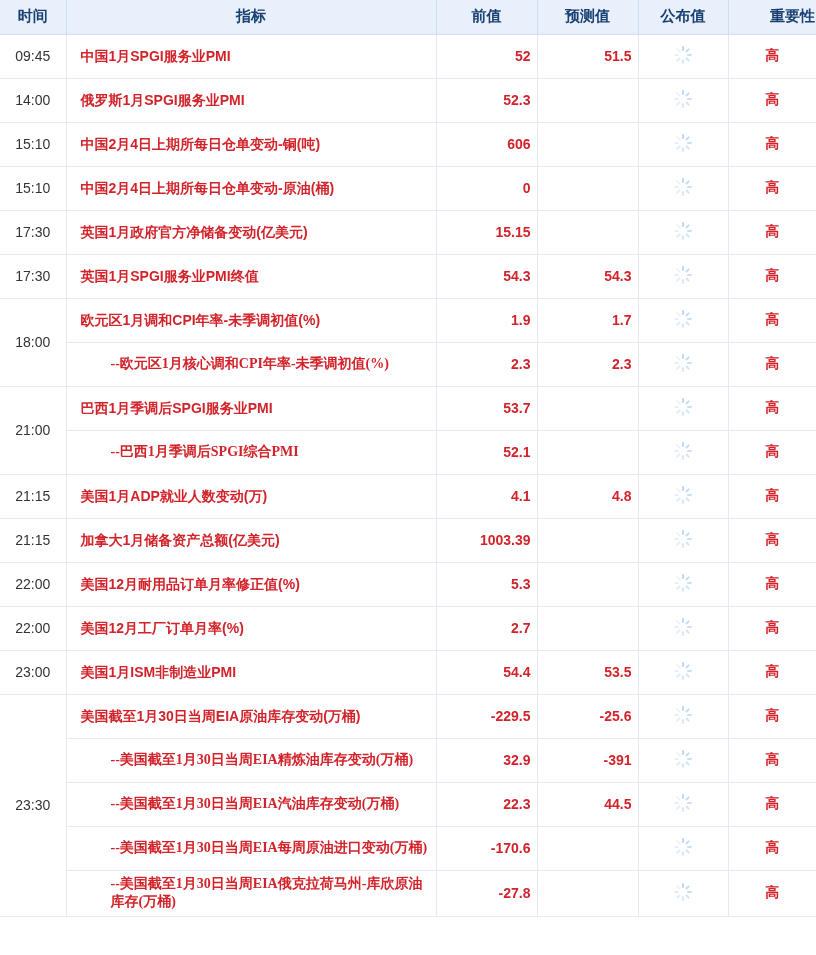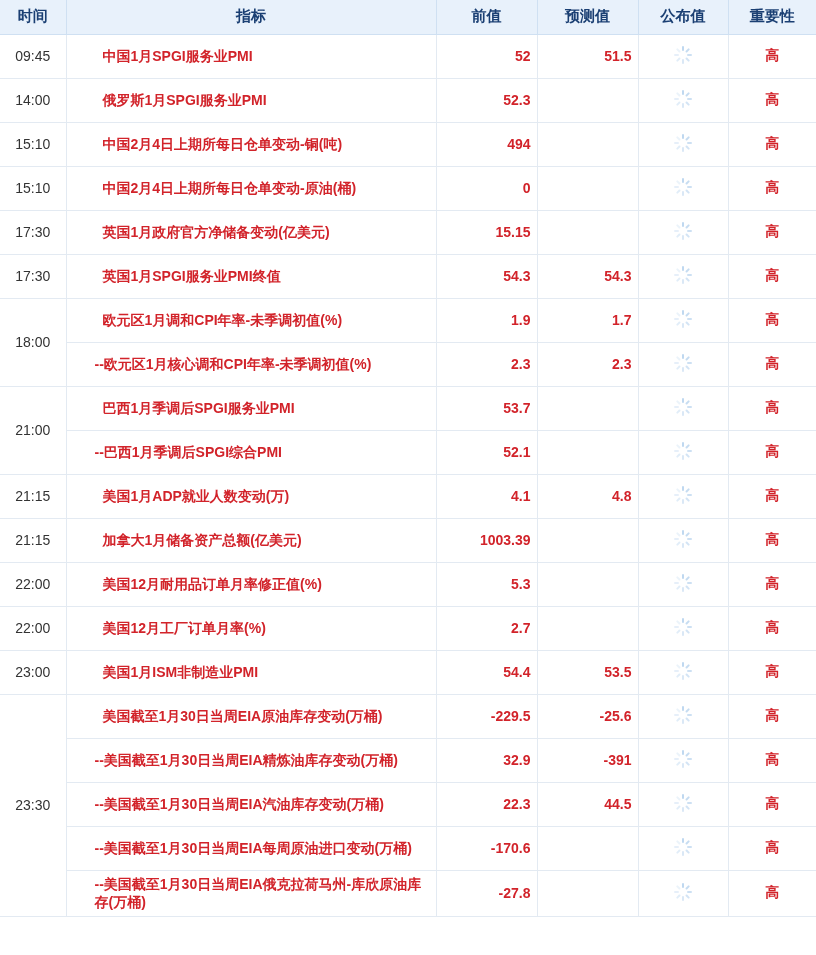--- a/index.html
+++ b/index.html
@@ -26,21 +26,21 @@
     color: #1a3f73;
     font-size: 15px;
     font-weight: bold;
     height: 34px;
     border-right: 1px solid #cfe0f2;
     border-bottom: 1px solid #cfe0f2;
     text-align: center;
     vertical-align: middle;
     white-space: nowrap;
   }
-  thead th:last-child { border-right: none; }
+  thead th:last-child { border-right: none; text-align: right; }
 
   tbody td {
     border-right: 1px solid #e3eaf2;
     border-bottom: 1px solid #e3eaf2;
     font-size: 14px;
     vertical-align: middle;
     height: 44px;
     padding: 4px 6px;
   }
   tbody td:last-child { border-right: none; }
@@ -49,24 +49,24 @@
     color: #333;
     text-align: center;
     font-size: 14px;
     white-space: nowrap;
     margin-top: 44px;
   }
   td.indicator {
     color: #d2232a;
     font-weight: bold;
     text-align: left;
-    padding-left: 36px;
+    padding-left: 14px;
     line-height: 1.35;
   }
-  td.indicator.indent { padding-left: 28px; }
+  td.indicator.indent { padding-left: 44px; font-family: Liberation Serif, serif; }
   td.num {
     color: #d2232a;
     font-weight: bold;
     text-align: right;
     white-space: nowrap;
   }
   td.actual { text-align: center; }
   td.imp {
     color: #d2232a;
     font-weight: bold;
@@ -147,21 +147,21 @@
           <td class="time" rowspan="1">14:00</td>
           <td class="indicator">俄罗斯1月SPGI服务业PMI</td>
           <td class="num">52.3</td>
           <td class="num"></td>
           <td class="actual"><span class="spinner"><i></i><i></i><i></i><i></i><i></i><i></i><i></i><i></i></span></td>
           <td class="imp">高</td>
         </tr>
         <tr>
           <td class="time" rowspan="1">15:10</td>
           <td class="indicator">中国2月4日上期所每日仓单变动-铜(吨)</td>
-          <td class="num">494</td>
+          <td class="num">606</td>
           <td class="num"></td>
           <td class="actual"><span class="spinner"><i></i><i></i><i></i><i></i><i></i><i></i><i></i><i></i></span></td>
           <td class="imp">高</td>
         </tr>
         <tr>
           <td class="time" rowspan="1">15:10</td>
           <td class="indicator">中国2月4日上期所每日仓单变动-原油(桶)</td>
           <td class="num">0</td>
           <td class="num"></td>
           <td class="actual"><span class="spinner"><i></i><i></i><i></i><i></i><i></i><i></i><i></i><i></i></span></td>

